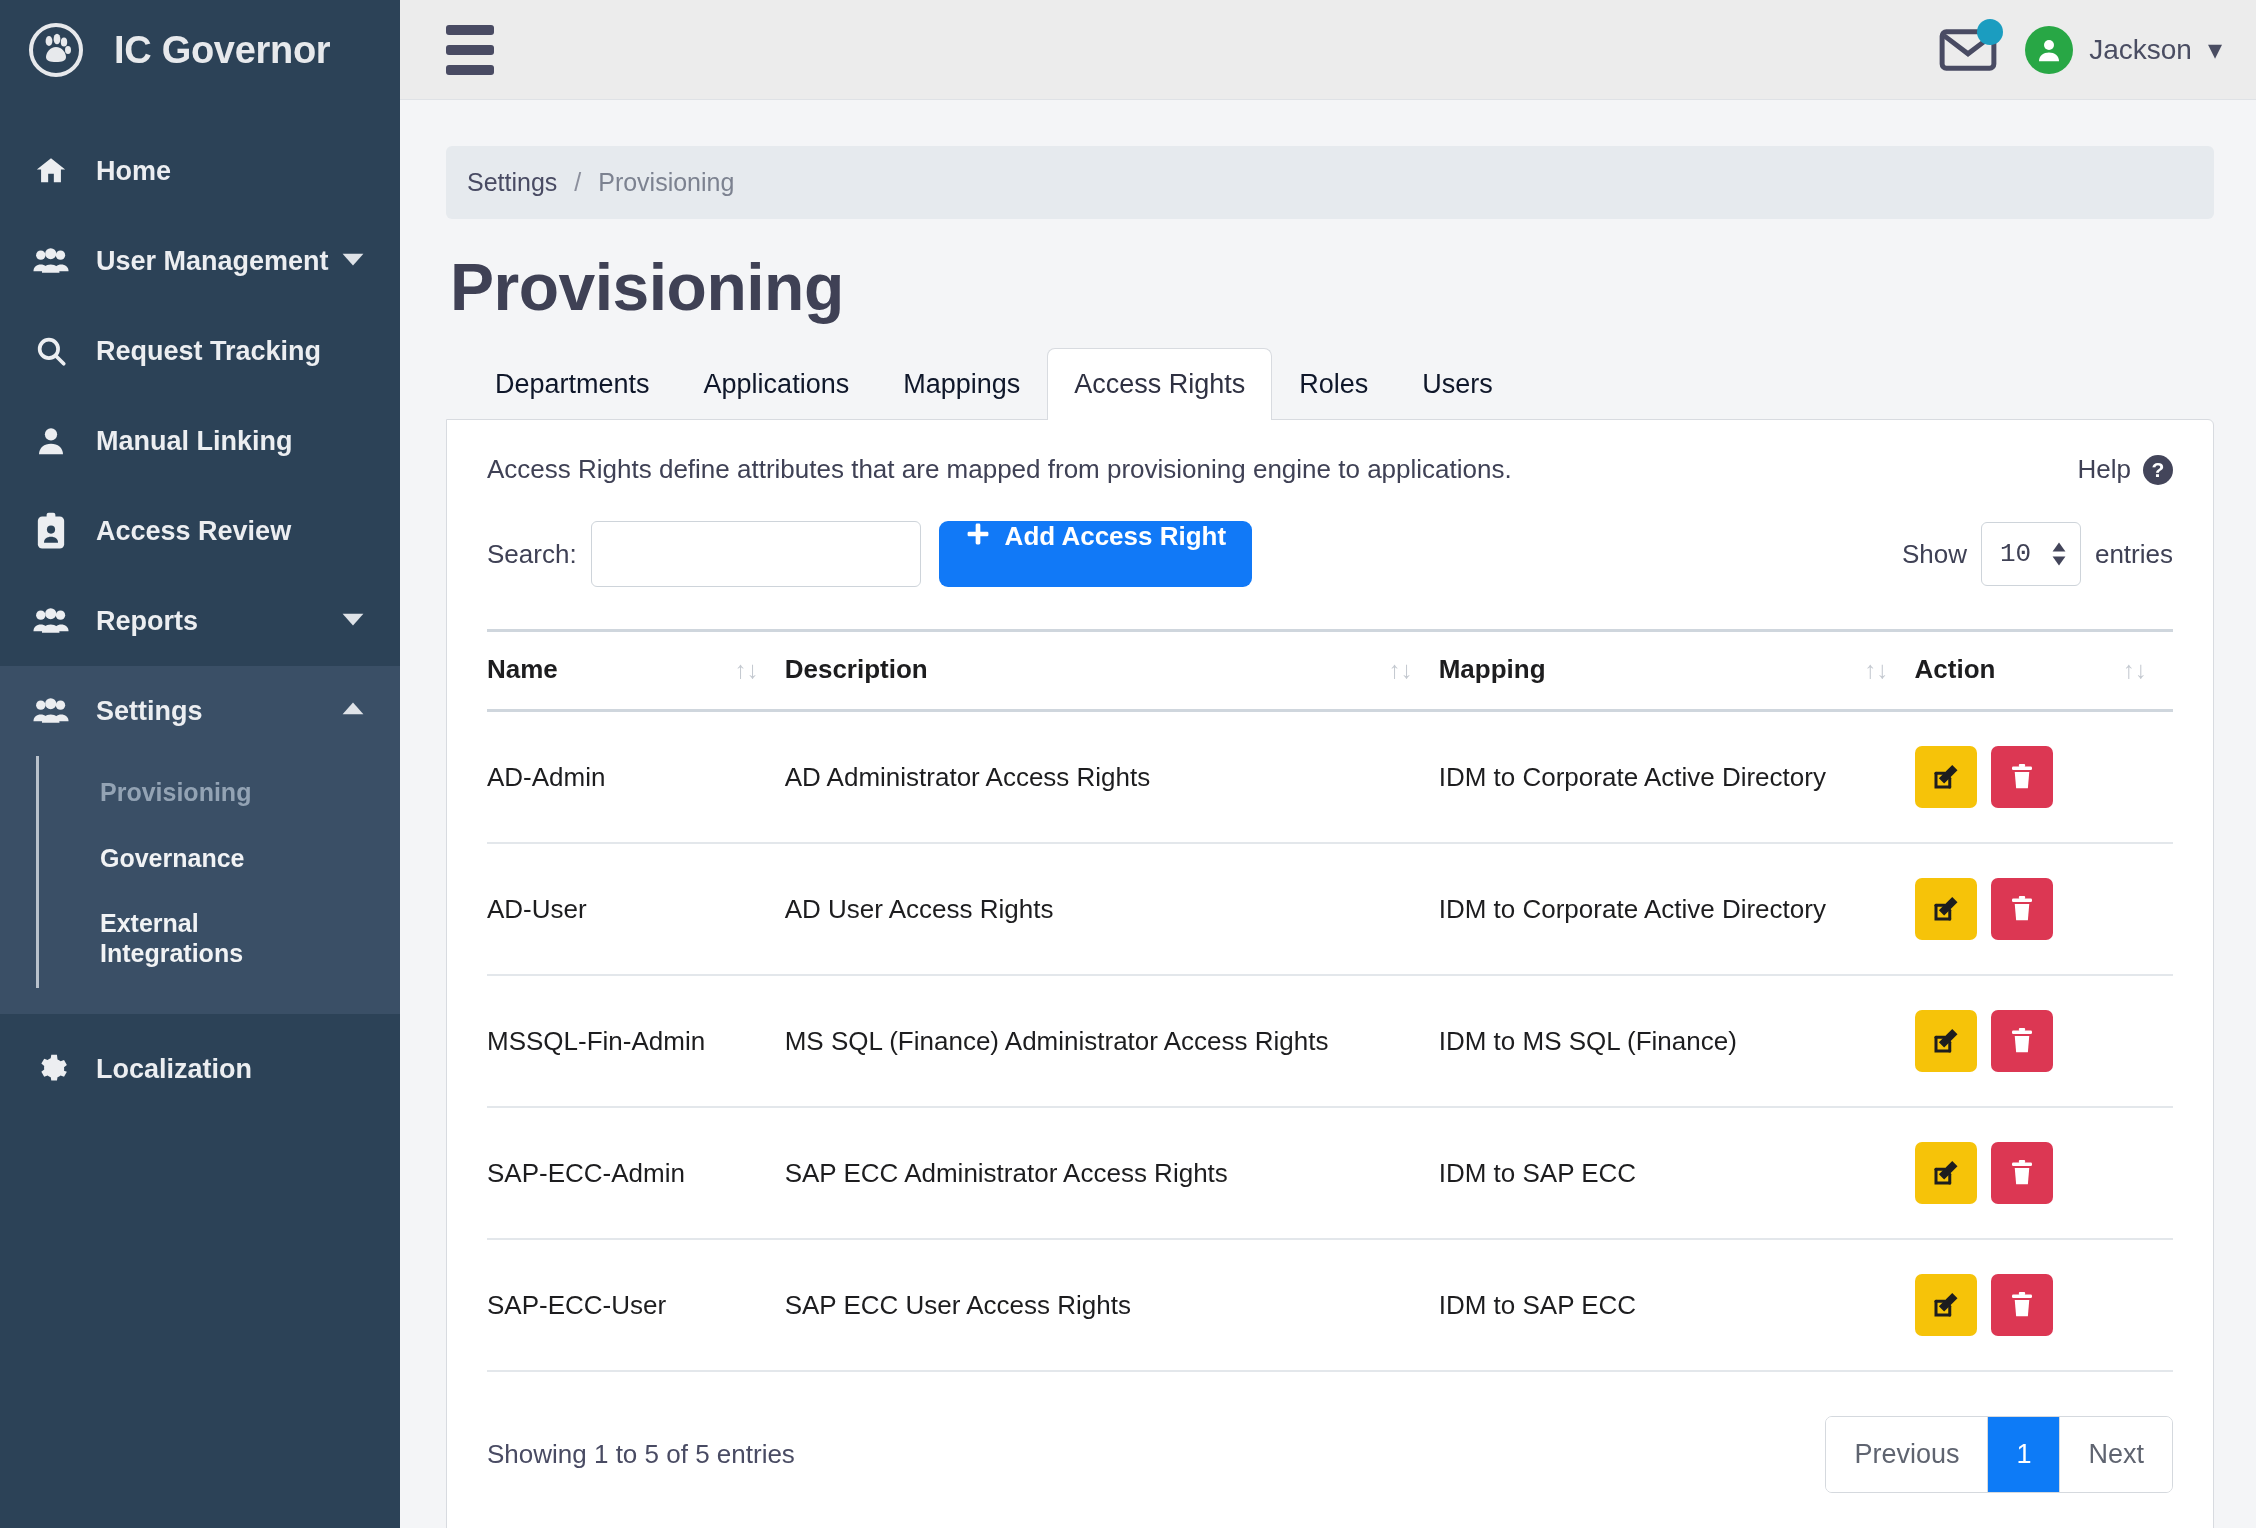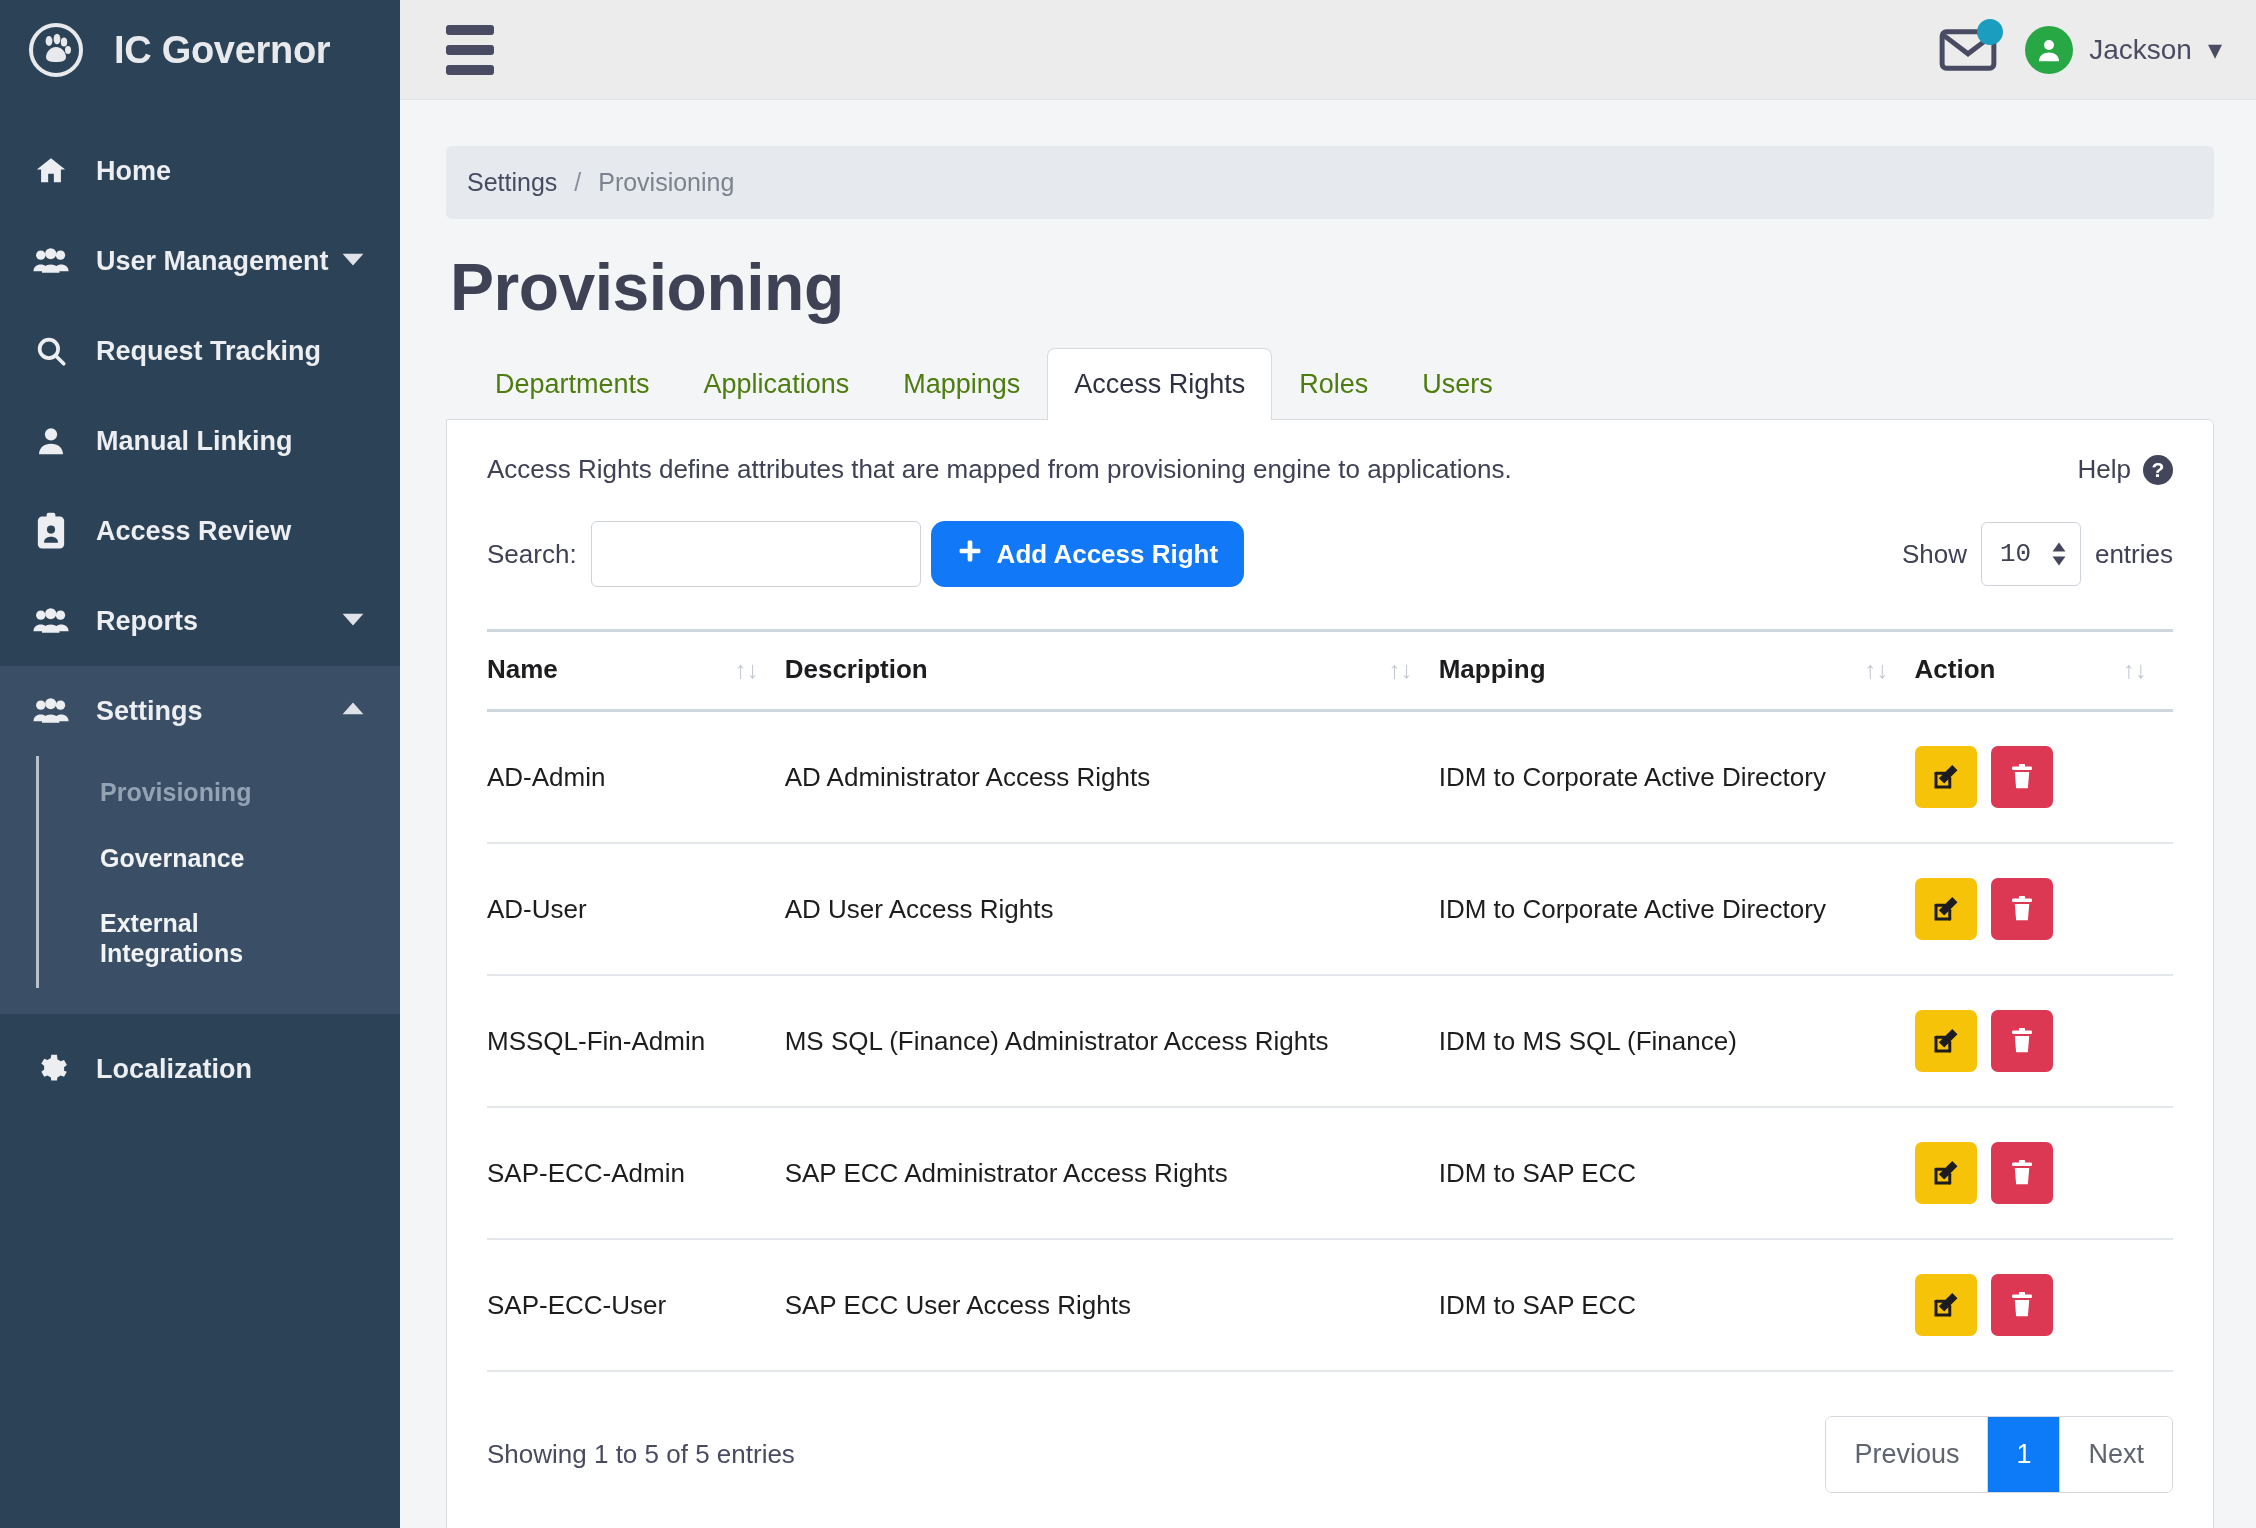--- a/index.html
+++ b/index.html
@@ -85,21 +85,21 @@
   }
   .crumb-sep { color: #8c909d; margin: 0 10px; }
   .crumb-cur { color: #7c8290; }
   .page-title {
     font-size: 66px; color: #3f4155; font-weight: bold;
     margin: 30px 0 22px 4px; letter-spacing: -0.5px;
   }
 
   .tabs { display: flex; align-items: flex-end; padding-left: 22px; }
   .tab {
-    padding: 20px 26px; font-size: 27px; color: #4d7c0f;
+    padding: 20px 26px; font-size: 27px; color: #0f172a;
     border: 1px solid transparent; border-bottom: none; cursor: pointer;
     border-radius: 8px 8px 0 0; position: relative; top: 1px;
   }
   .tab.active {
     background: #ffffff; border-color: #d8dbe0; color: #2f3142;
   }
 
   .card {
     background: #fff; border: 1px solid #d8dbe0; border-radius: 0 6px 6px 6px;
     padding: 34px 40px 0 40px;
@@ -116,23 +116,23 @@
     display: flex; align-items: center; justify-content: center;
   }
 
   .ctl-row { display: flex; align-items: center; margin-top: 36px; }
   .search-label { font-size: 26px; color: #3f4155; margin-right: 14px; }
   .search-input {
     width: 330px; height: 66px; border: 1px solid #ced4da; border-radius: 6px;
     font-size: 25px; padding: 0 14px; color: #3f4155; background: #fff;
   }
   .btn-add {
-    margin-left: 10px; height: 66px; background: #1179f7; color: #fff;
-    border: none; border-radius: 14px; font-size: 26px; font-weight: bold;
-    padding: 0 26px; display: flex; align-items: center; gap: 14px; cursor: pointer;
+    margin-left: 18px; height: 66px; background: #1179f7; color: #fff;
+    border: none; border-radius: 9px; font-size: 26px; font-weight: bold;
+    padding: 0 26px; display: flex; gap: 14px; cursor: pointer;
     font-family: "Liberation Sans", sans-serif;
   }
   .show-wrap { margin-left: auto; display: flex; align-items: center; gap: 14px; font-size: 26px; color: #3f4155; }
   .show-select {
     width: 100px; height: 64px; border: 1px solid #ced4da; border-radius: 6px;
     background: #fff; display: flex; align-items: center; justify-content: space-between;
     padding: 0 12px 0 18px; font-size: 26px; color: #3f4155; cursor: pointer; font-family: Liberation Mono, monospace;
   }
   .spin { display: flex; flex-direction: column; gap: 4px; line-height: 0.5; font-size: 18px; }
 

